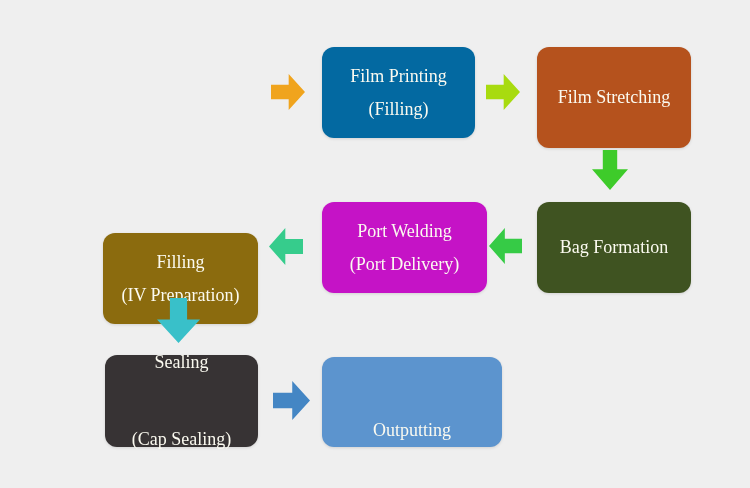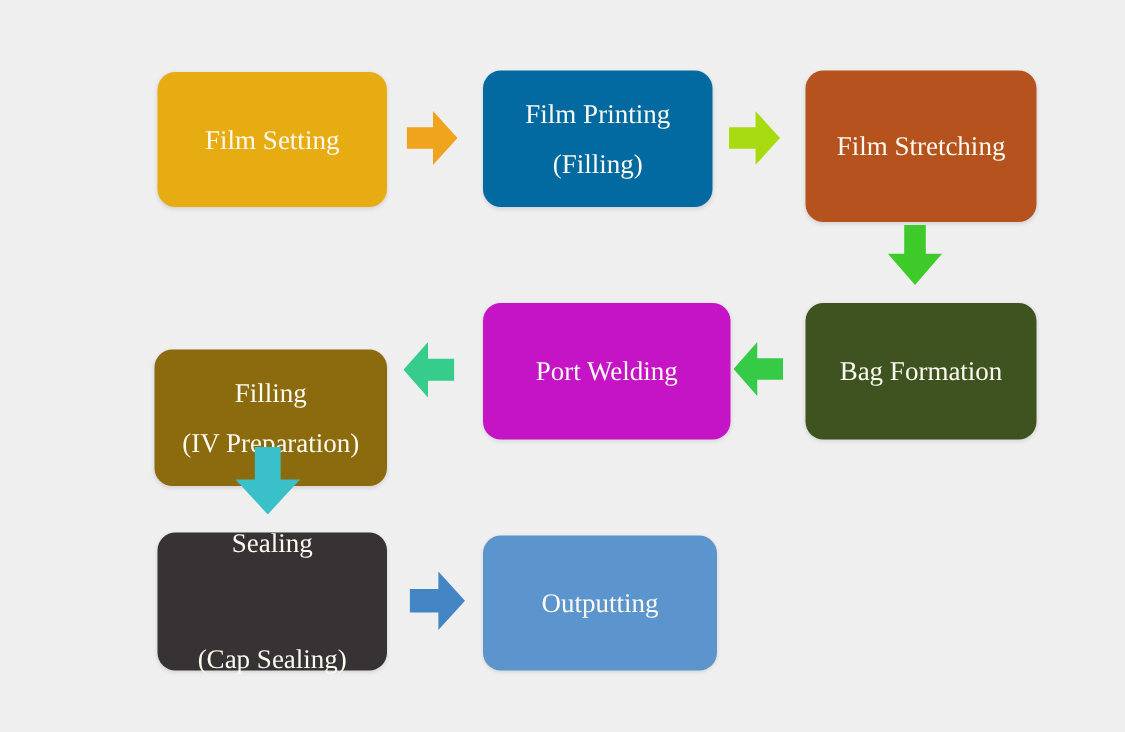--- a/index.html
+++ b/index.html
@@ -41,45 +41,43 @@
     clip-path: polygon(100% 30%, 48% 30%, 48% 0, 0 50%, 48% 100%, 48% 70%, 100% 70%);
   }
   .arrow-down {
     clip-path: polygon(30% 0, 70% 0, 70% 48%, 100% 48%, 50% 100%, 0 48%, 30% 48%);
   }
 </style>
 </head>
 <body>
 
 <div class="stage" style="background: rgb(239, 239, 239); --node-text: #FBFAF0;">
-    <div class="node" style="left: 105px; top: 48px; width: 153px; height: 90px; background: rgb(232, 172, 19);">
-      <div class="node-line">Film Setting</div>
-    </div>
     <div class="node" style="left: 322px; top: 47px; width: 153px; height: 91px; background: #0369a1;">
       <div class="node-line">Film Printing</div>
       <div class="node-line">(Filling)</div>
     </div>
     <div class="node" style="left: 537px; top: 47px; width: 154px; height: 101px; background: rgb(181, 82, 29);">
       <div class="node-line">Film Stretching</div>
     </div>
     <div class="node" style="left: 537px; top: 202px; width: 154px; height: 91px; background: rgb(63, 83, 33);">
       <div class="node-line">Bag Formation</div>
     </div>
     <div class="node" style="left: 322px; top: 202px; width: 165px; height: 91px; background: rgb(197, 19, 198);">
       <div class="node-line">Port Welding</div>
+      <div class="node-line">(Port Delivery)</div>
     </div>
     <div class="node" style="left: 103px; top: 202px; width: 155px; height: 91px; background: rgb(139, 107, 14); margin-top: 31px;">
       <div class="node-line">Filling</div>
       <div class="node-line">(IV Preparation)</div>
     </div>
     <div class="node" style="left: 105px; top: 355px; width: 153px; height: 92px; background: rgb(55, 51, 52); gap: 44px;">
       <div class="node-line">Sealing</div>
       <div class="node-line">(Cap Sealing)</div>
     </div>
-    <div class="node" style="left: 322px; top: 357px; width: 156px; height: 90px; background: rgb(92, 148, 206);">
+    <div class="node" style="left: 322px; top: 357px; width: 180px; height: 90px; background: rgb(92, 148, 206); justify-content: flex-end;">
       <div class="node-line">Outputting</div>
     </div>
     <div class="arrow arrow-right" style="left: 271px; top: 74px; width: 34px; height: 36px; background: rgb(240, 164, 29);"></div>
     <div class="arrow arrow-right" style="left: 486px; top: 74px; width: 34px; height: 36px; background: rgb(168, 219, 15);"></div>
     <div class="arrow arrow-down" style="left: 592px; top: 150px; width: 36px; height: 40px; background: rgb(62, 203, 42);"></div>
     <div class="arrow arrow-left" style="left: 489px; top: 228px; width: 33px; height: 36px; background: rgb(54, 203, 70);"></div>
     <div class="arrow arrow-left" style="left: 269px; top: 228px; width: 34px; height: 37px; background: rgb(54, 204, 140);"></div>
     <div class="arrow arrow-down" style="left: 157px; top: 298px; width: 43px; height: 45px; background: rgb(57, 192, 201);"></div>
     <div class="arrow arrow-right" style="left: 273px; top: 381px; width: 37px; height: 39px; background: rgb(68, 134, 196);"></div>
   </div>

